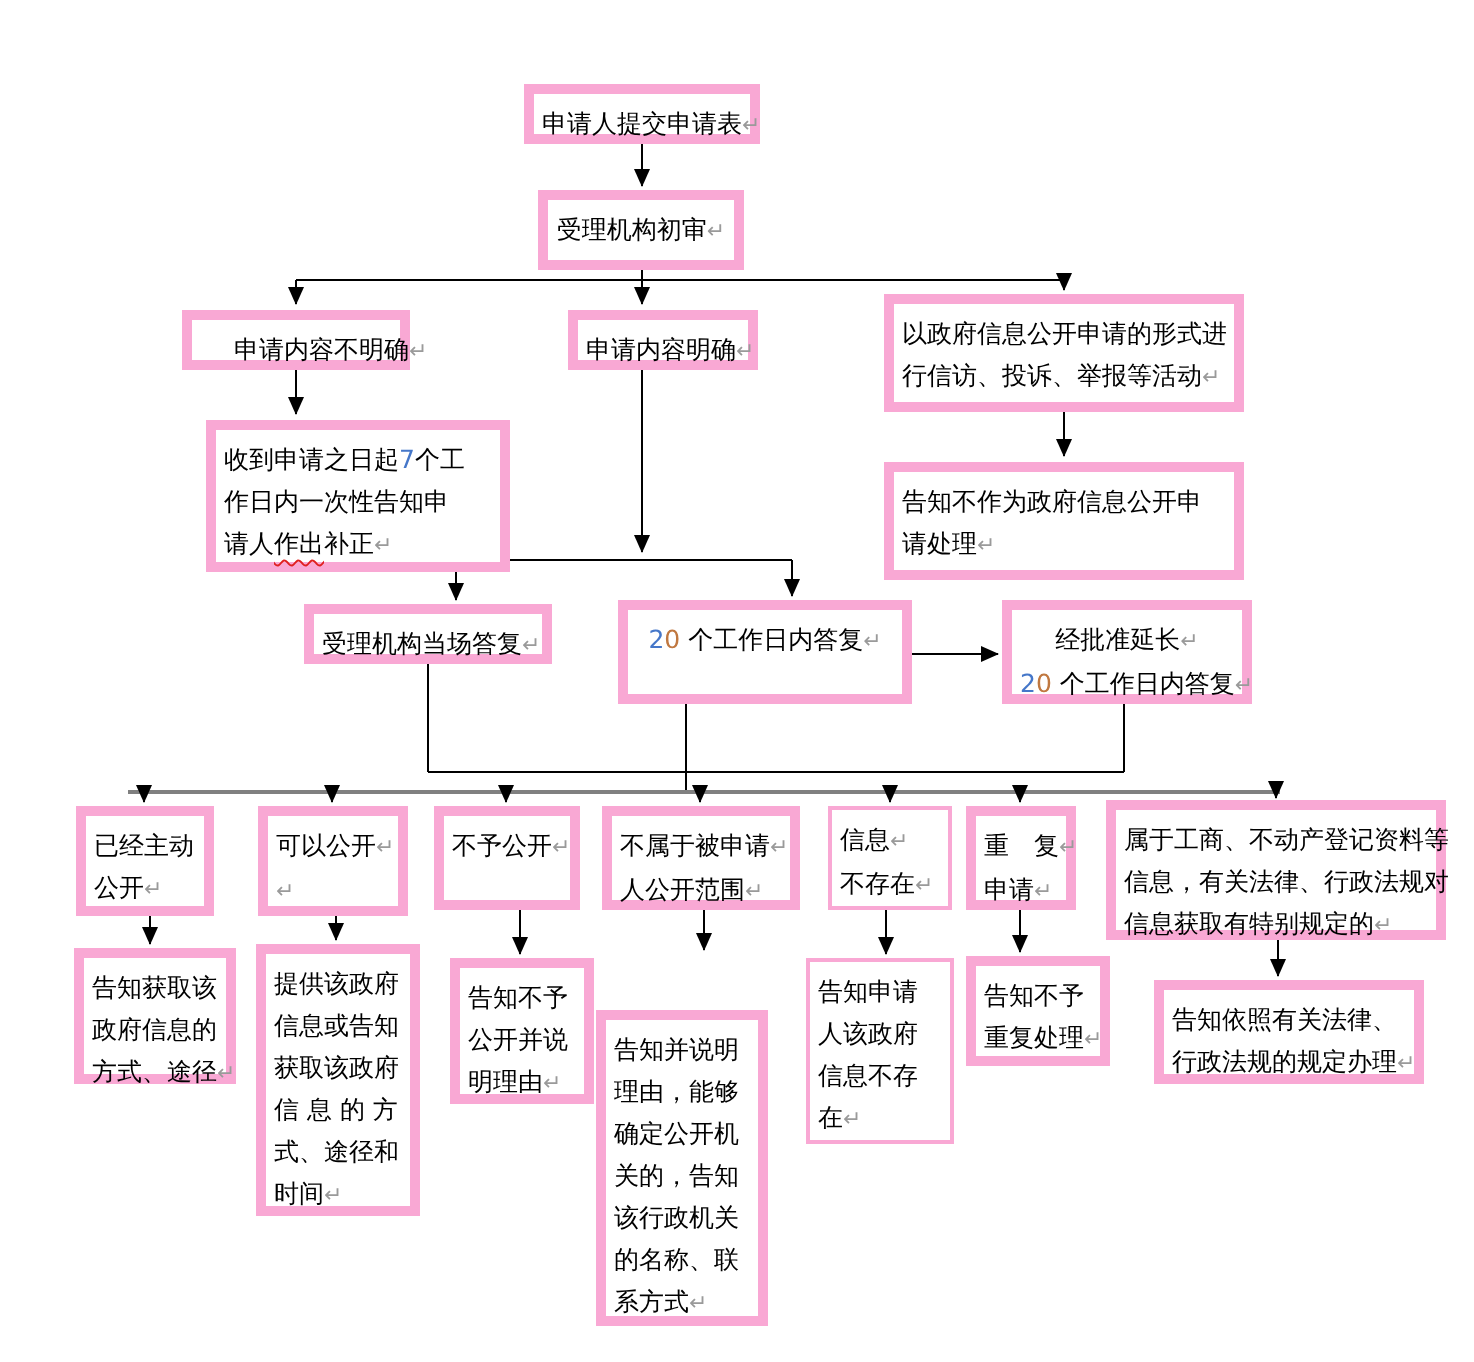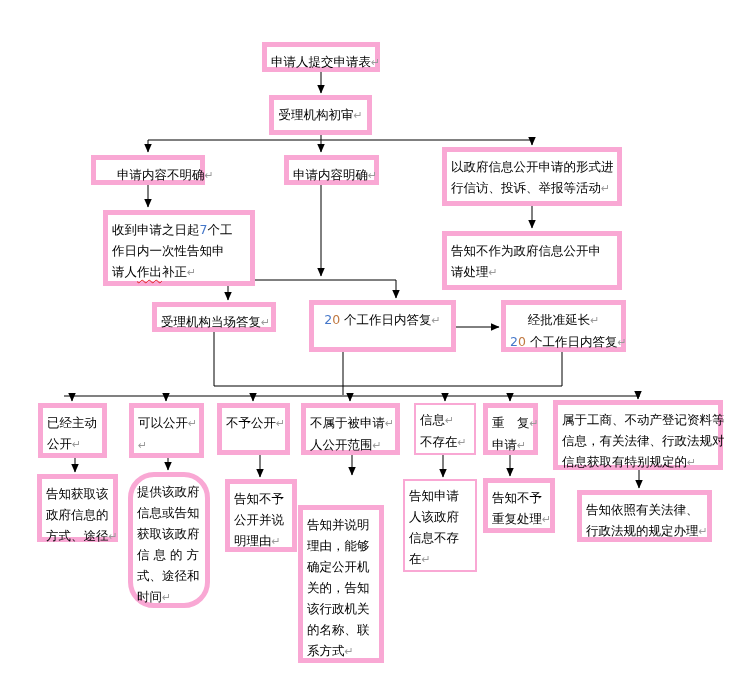--- a/index.html
+++ b/index.html
@@ -154,21 +154,21 @@
       <div class="fbox" style="left: 483px; top: 403px; width: 55px; height: 52px;">
         <div class="para">重　复<span class="pilcrow">↵</span></div>
         <div class="para">申请<span class="pilcrow">↵</span></div>
       </div>
       <div class="fbox" style="left: 553px; top: 400px; width: 170px; height: 70px;">
         <div class="para">属于工商、不动产登记资料等<br>信息，有关法律、行政法规对<br>信息获取有特别规定的<span class="pilcrow">↵</span></div>
       </div>
       <div class="fbox" style="left: 37px; top: 474px; width: 81px; height: 68px;">
         <div class="para">告知获取该<br>政府信息的<br>方式、途径<span class="pilcrow">↵</span></div>
       </div>
-      <div class="fbox" style="left: 128px; top: 472px; width: 82px; height: 136px; border-radius: 26px;">
+      <div class="fbox" style="left: 128px; top: 472px; width: 82px; height: 136px;">
         <div class="para">提供该政府<br>信息或告知<br>获取该政府<br>信 息 的 方<br>式、途径和<br>时间<span class="pilcrow">↵</span></div>
       </div>
       <div class="fbox" style="left: 225px; top: 479px; width: 72px; height: 73px;">
         <div class="para">告知不予<br>公开并说<br>明理由<span class="pilcrow">↵</span></div>
       </div>
       <div class="fbox" style="left: 298px; top: 477px; width: 86px; height: 158px; margin-top: 28px;">
         <div class="para">告知并说明<br>理由，能够<br>确定公开机<br>关的，告知<br>该行政机关<br>的名称、联<br>系方式<span class="pilcrow">↵</span></div>
       </div>
       <div class="fbox bold" style="left: 403px; top: 479px; width: 74px; height: 93px;">
         <div class="para">告知申请<br>人该政府<br>信息不存<br>在<span class="pilcrow">↵</span></div>

